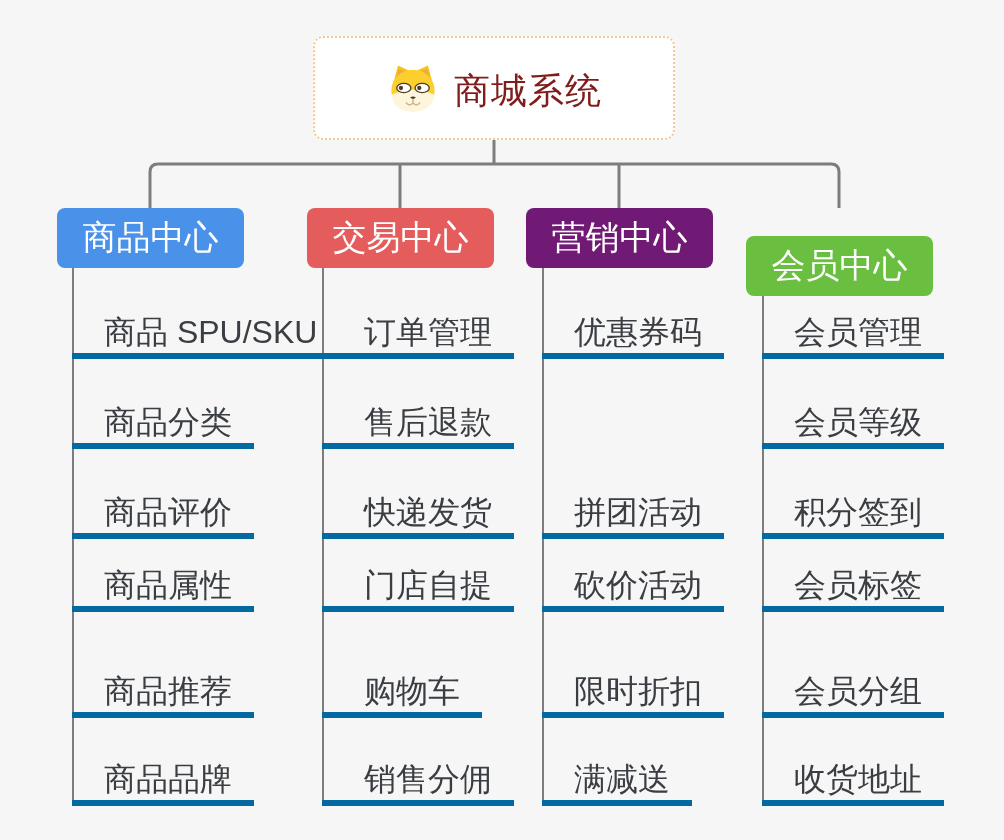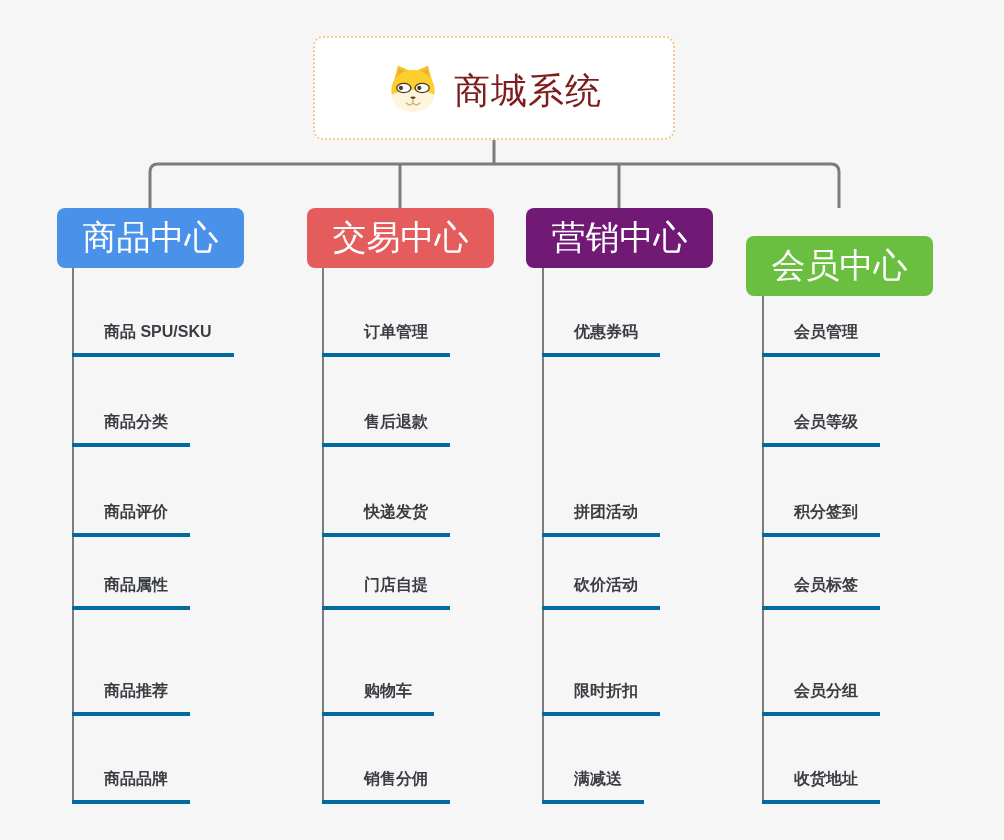--- a/index.html
+++ b/index.html
@@ -64,26 +64,25 @@
     cursor:default;
   }
   .bh0{left:57px;} .bh1{left:307px;} .bh2{left:526px;} .bh3{left:746px;margin-top:28px;}
 
   
   .child{
     position:absolute;
     box-sizing:content-box;
     width:fit-content;
     line-height:30px;
-    font-size:16px;
+    font-size:32px;
     color:#3a3d42;
     padding:0 22px 6px 32px;
-    border-bottom:4px solid #0369a1;
+    border-bottom:6px solid #0369a1;
     white-space:nowrap;
-    font-weight:bold;
   }
   .c0{left:72px;} .c1{left:322px;padding-left:42px;} .c2{left:542px;} .c3{left:762px;}
   .r0{top:317px;} .r1{top:407px;text-align:right;} .r2{top:497px;}
   .r3{top:570px;} .r4{top:676px;} .r5{top:764px;}
 </style>
 </head>
 <body>
 
 <div class="canvas">
 

